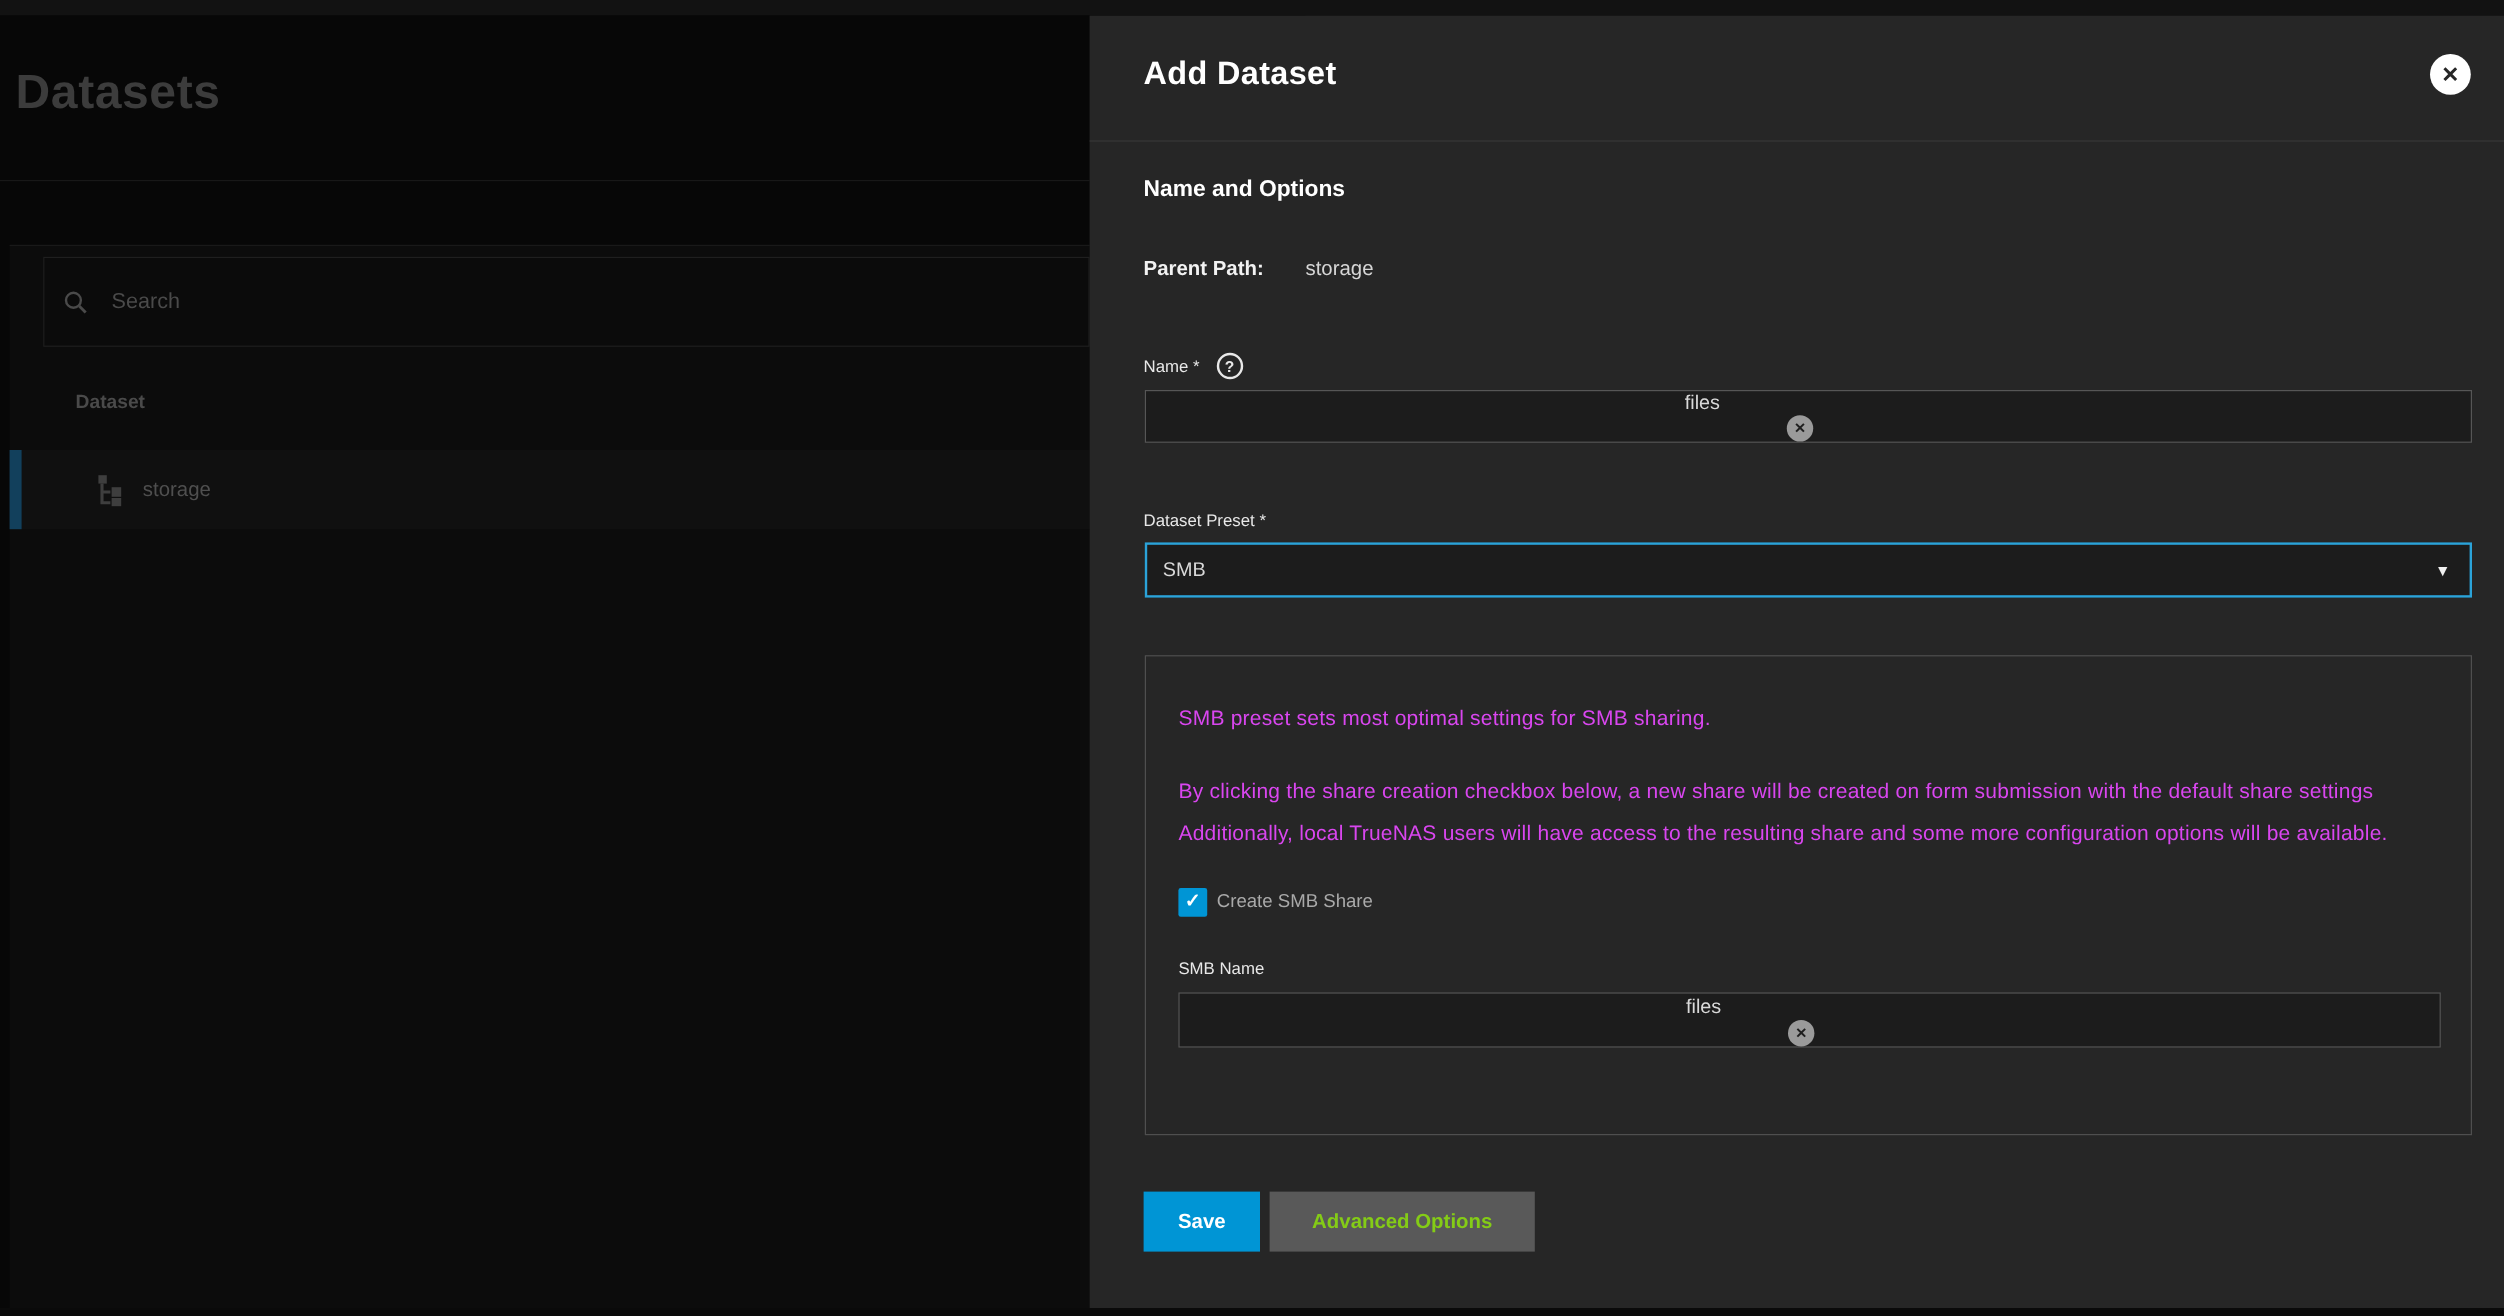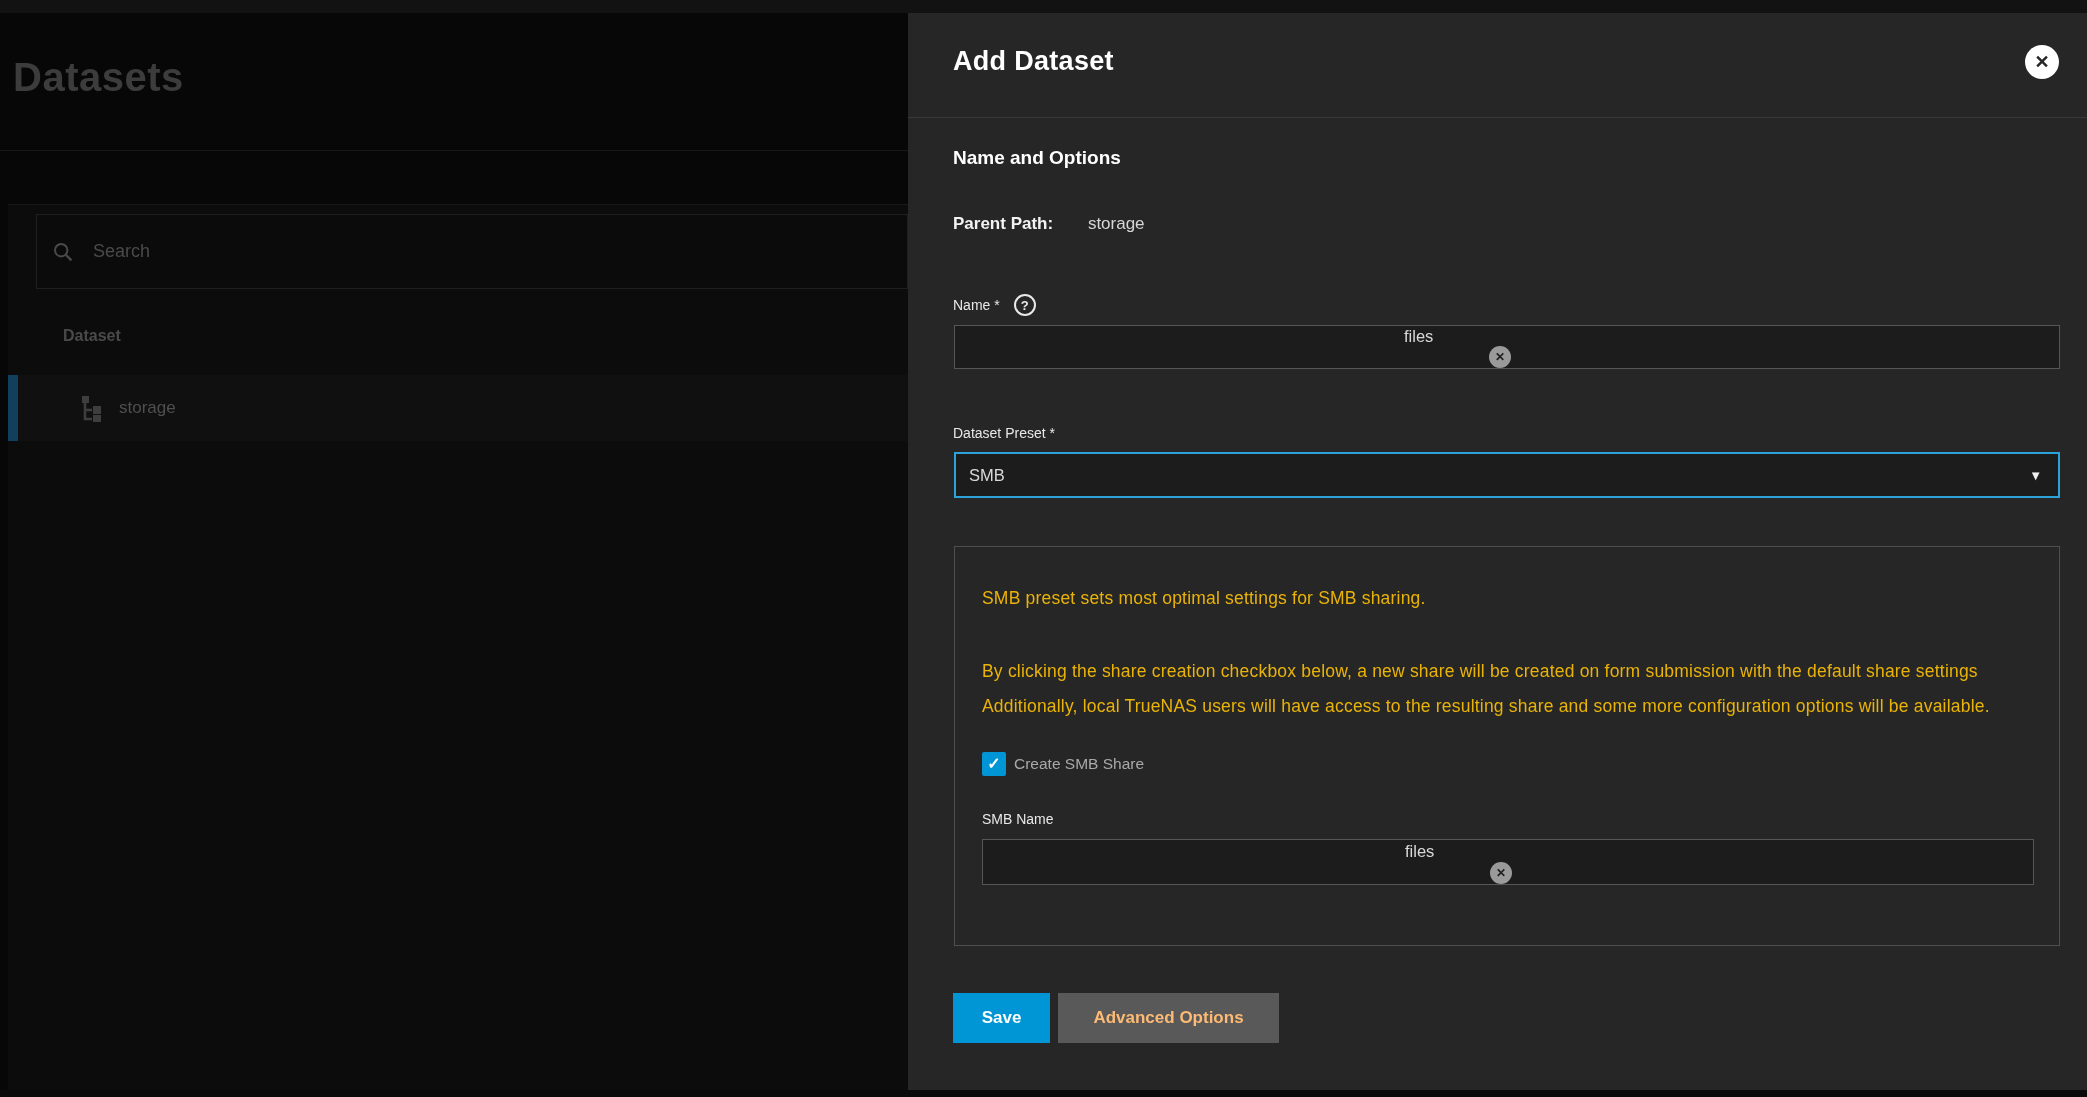--- a/index.html
+++ b/index.html
@@ -82,40 +82,40 @@
     background:#1c1c1c; border:2px solid #2ba3d9;
     display:flex; align-items:center; cursor:pointer;
   }
   .select-value { flex:1; padding-left:13px; font-size:16.5px; color:#d9d9d9; }
   .select-caret { flex:0 0 auto; margin-right:16px; font-size:13px; color:#f0f0f0; }
 
   .info-box {
     position:absolute; left:46px; top:533px; width:1106px; height:400px;
     border:1px solid #4f4f4f; padding:28px 27px;
   }
-  .info-box p { font-size:17.5px; line-height:35px; color:#eab308; letter-spacing:.2px; }
+  .info-box p { font-size:17.5px; line-height:35px; color:#d946ef; letter-spacing:.2px; }
   .info-p1 { margin-top:6px; }
-  .info-p2 { margin-top:38px; max-width:1046px; }
+  .info-p2 { margin-top:26px; max-width:1046px; }
   .checkbox-row { margin-top:28px; display:flex; align-items:center; }
   .checkbox {
     width:24px; height:24px; background:#0095d5; border-radius:2px;
     display:flex; align-items:center; justify-content:center; cursor:pointer;
     color:#ffffff; font-size:16px; font-weight:700; line-height:1;
   }
   .checkbox-label { margin-left:8px; font-size:15.5px; color:#a9a9a9; }
   .smb-name-label { margin-top:35px; display:block; }
   #smb-name-field { position:relative; left:0; top:0; margin-top:12px; width:1052px; height:46px; }
 
   .button-row { position:absolute; left:45px; top:980px; display:flex; }
   .btn {
     height:50px; border:none; cursor:pointer; font-family:"Liberation Sans", sans-serif;
     font-size:17px; font-weight:700; display:flex; align-items:center; justify-content:center;
   }
   .btn-save { width:97px; background:#0095d5; color:#ffffff; }
-  .btn-advanced { width:221px; margin-left:8px; background:#595959; color:#fdba74; }
+  .btn-advanced { width:221px; margin-left:8px; background:#595959; color:#84cc16; }
 </style>
 </head>
 <body>
 
 <div class="screen">
 
   <div class="topbar"></div>
 
   <div class="page">
     <h1 class="page-title">Datasets</h1>

